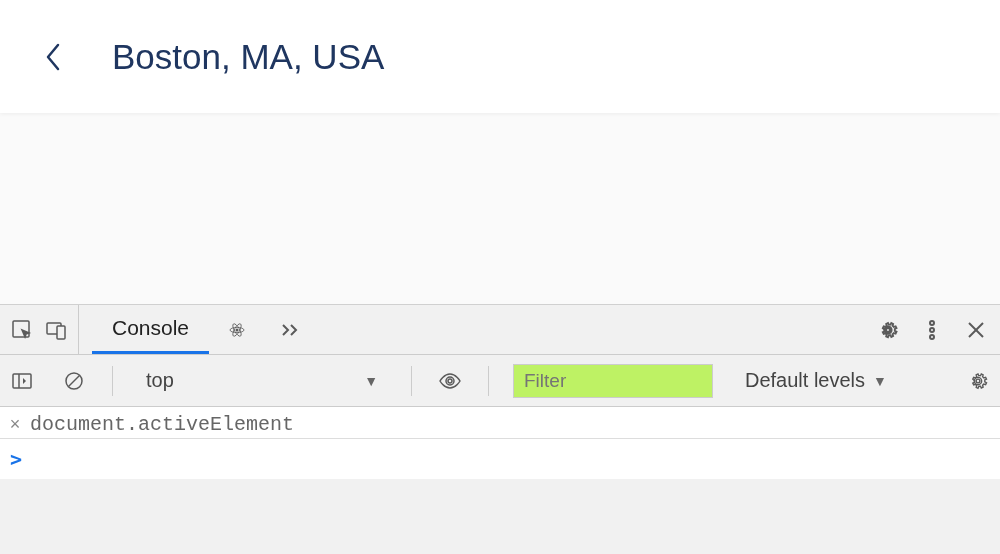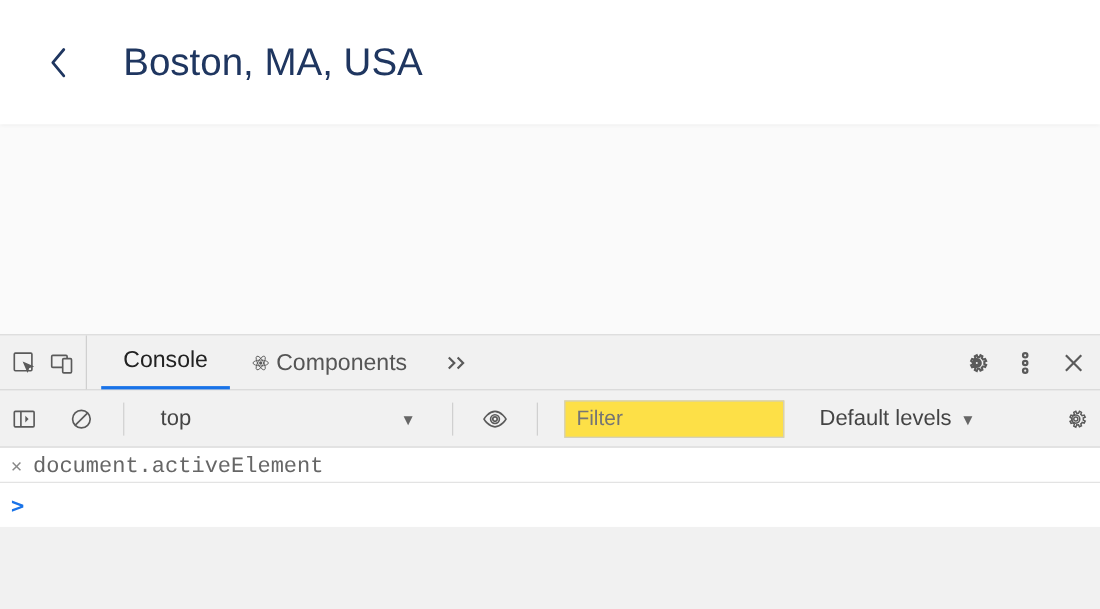--- a/index.html
+++ b/index.html
@@ -151,21 +151,21 @@
       font-size: 14px;
       color: #666;
     }
     .dt-sep {
       width: 1px;
       height: 30px;
       background: #ccc;
     }
     .dt-filter {
       border: 1px solid #ccc;
-      background: #fde047;
+      background: #bef264;
       height: 34px;
       padding: 0 10px;
       font-size: 19px;
       width: 200px;
       color: #333;
       outline: none;
     }
     .dt-levels {
       display: flex;
       align-items: center;
@@ -257,21 +257,20 @@
       </div>
       <div class="dt-tab">
         <span class="react-icon">
           <svg width="16" height="16" viewBox="0 0 16 16">
               <circle cx="8" cy="8" r="1.5" fill="#5a5a5a" stroke="none"></circle>
               <ellipse cx="8" cy="8" rx="7" ry="2.6" stroke="#5a5a5a" fill="none" stroke-width="0.8"></ellipse>
               <ellipse cx="8" cy="8" rx="7" ry="2.6" stroke="#5a5a5a" fill="none" stroke-width="0.8" transform="rotate(60 8 8)"></ellipse>
               <ellipse cx="8" cy="8" rx="7" ry="2.6" stroke="#5a5a5a" fill="none" stroke-width="0.8" transform="rotate(120 8 8)"></ellipse>
             </svg>
         </span>
-        <span>Components</span>
       </div>
       <div class="dt-more">
         <svg width="22" height="22" viewBox="0 0 22 22" fill="none" stroke="#5a5a5a" stroke-width="2">
             <polyline points="4,6 9,11 4,16"></polyline>
             <polyline points="12,6 17,11 12,16"></polyline>
           </svg>
       </div>
     </div>
 
     <div class="dt-righticons">

